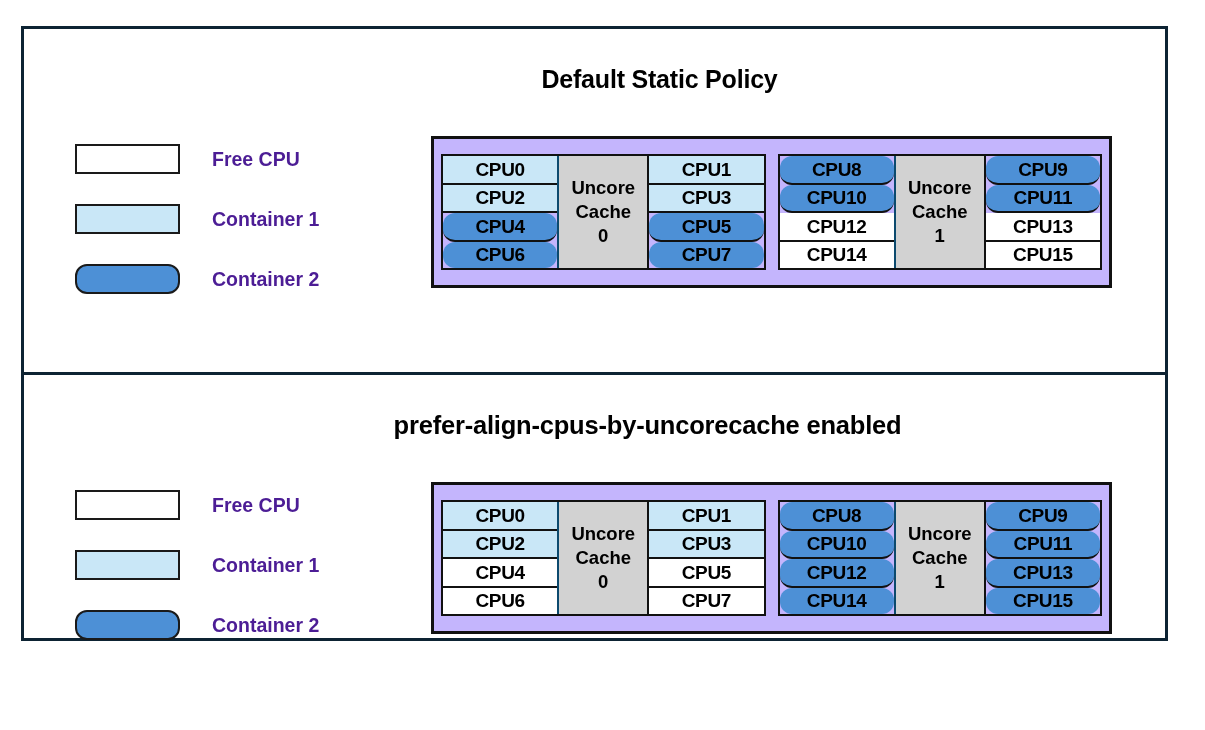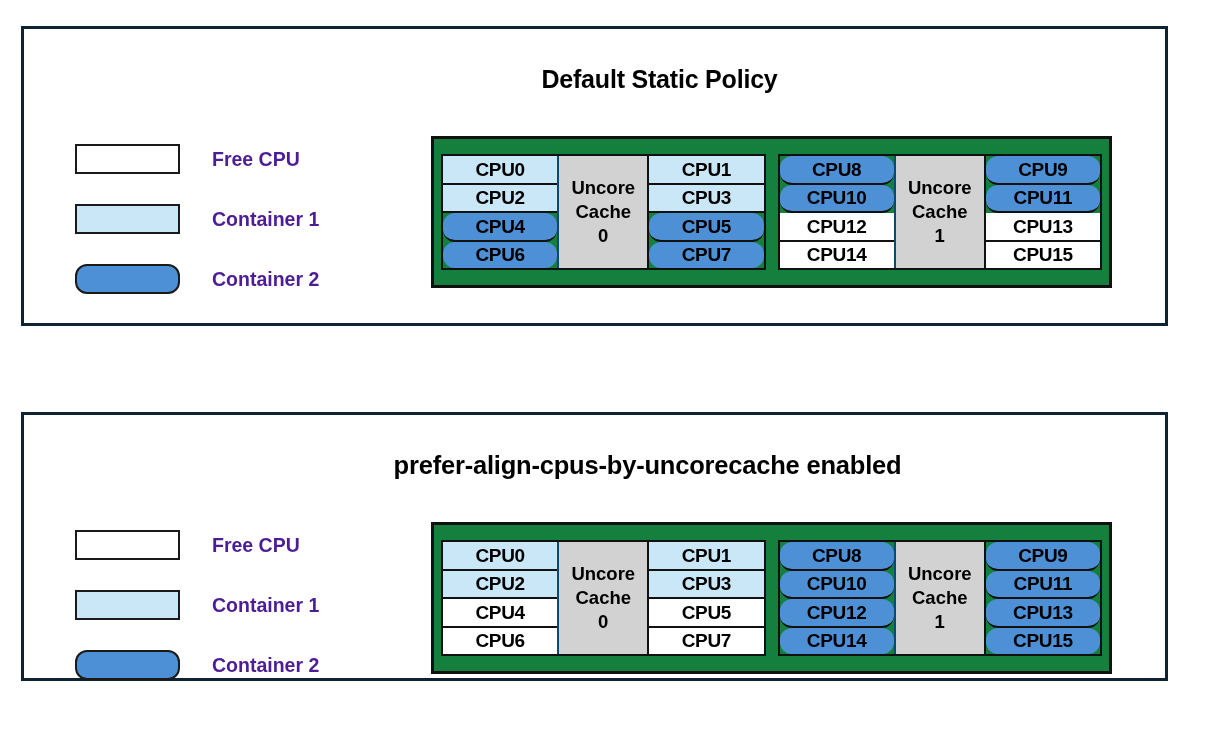--- a/index.html
+++ b/index.html
@@ -16,22 +16,22 @@
   }
 
   .panel {
     position: absolute;
     left: 21px;
     width: 1147px;
     border: 3px solid #0d2333;
     box-sizing: border-box;
     background: #ffffff;
   }
-  #panel-0 { top: 26px;  height: 300px; }
-  #panel-1 { top: 372px; height: 269px; margin-top: 40px; }
+  #panel-0 { top: 26px;  height: 368px; }
+  #panel-1 { top: 372px; height: 269px; }
 
   .panel-title {
     position: absolute;
     top: 36px;
     left: 0;
     width: 100%;
     text-align: center;
     font-weight: bold;
     color: #000000;
     letter-spacing: -0.2px;
@@ -67,21 +67,21 @@
 
   
   .cpu-table {
     position: absolute;
     top: 107px;
     left: 407px;
     width: 681px;
     height: 152px;
     border: 3px solid #111111;
     box-sizing: border-box;
-    background: #15803d;
+    background: #c4b5fd;
     display: flex;
     align-items: center;
     padding: 12px 7px;
   }
   .uc-group {
     display: flex;
     height: 116px;
     border: 2px solid #111111;
     box-sizing: border-box;
     flex: 1 1 0;

